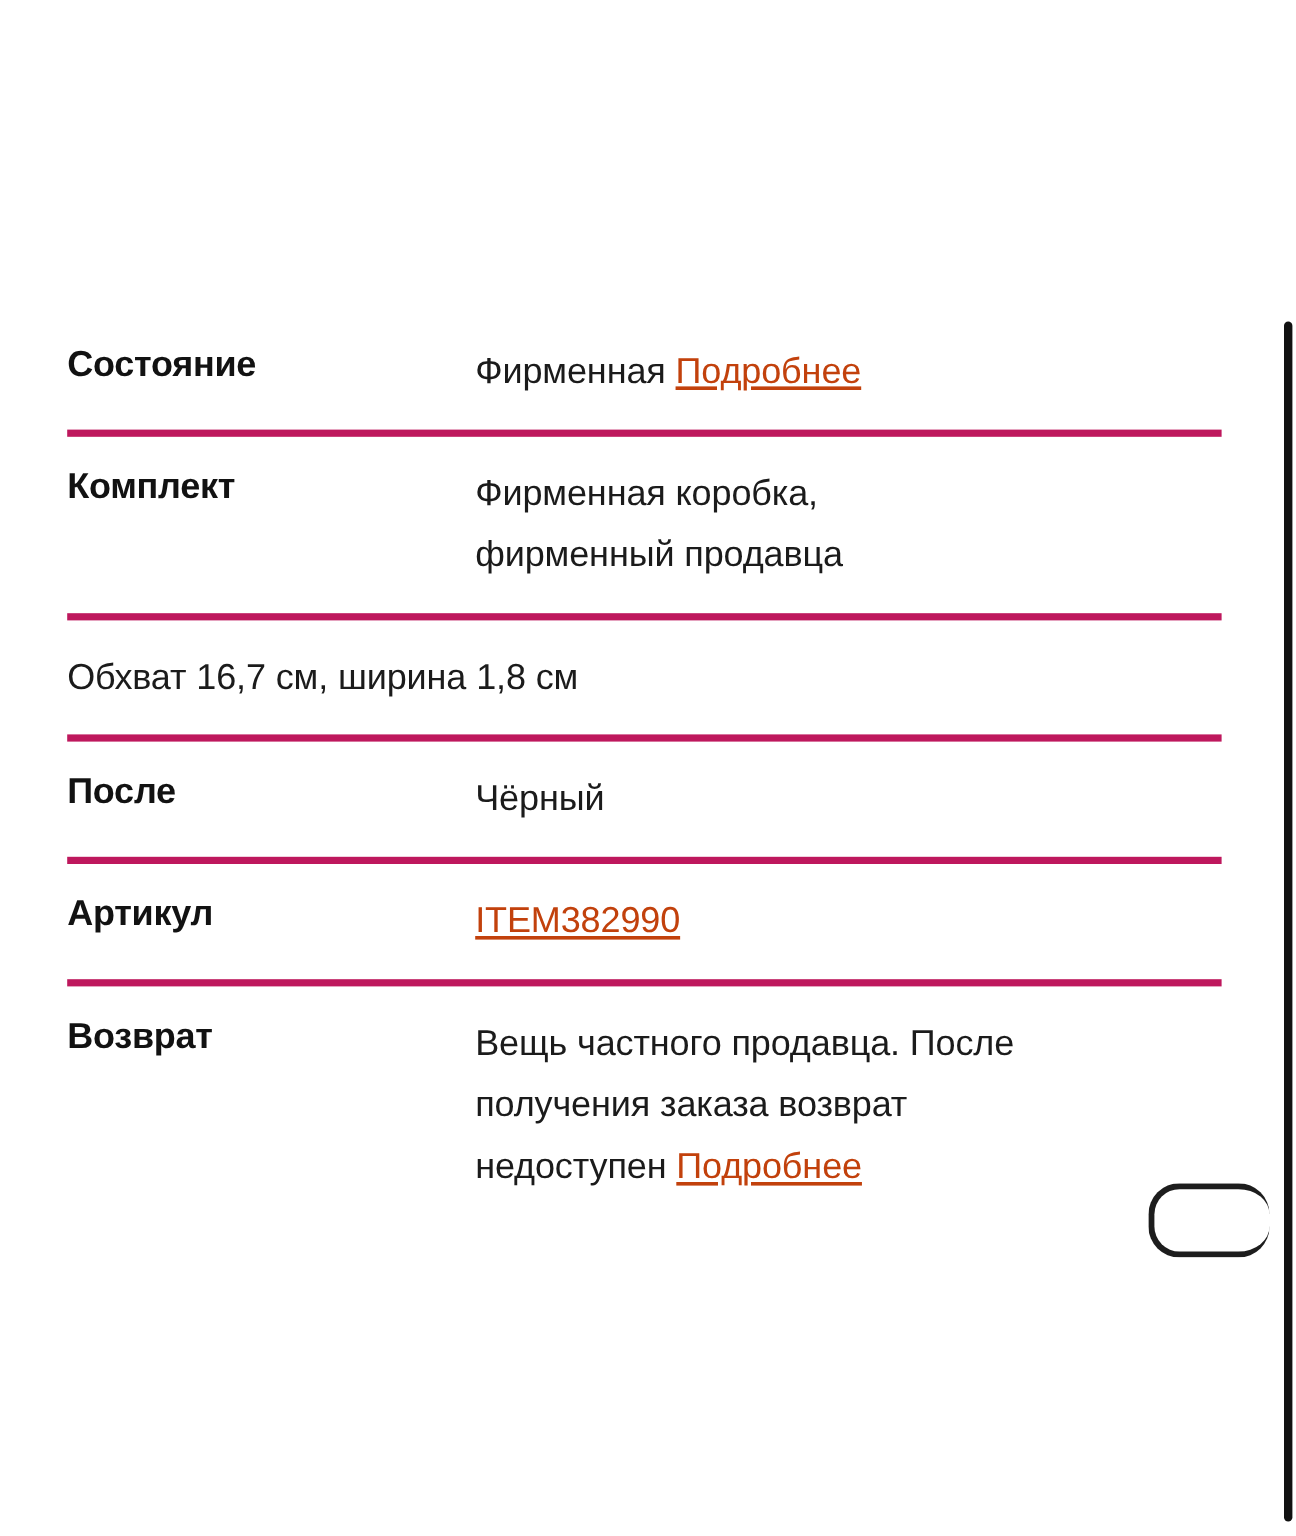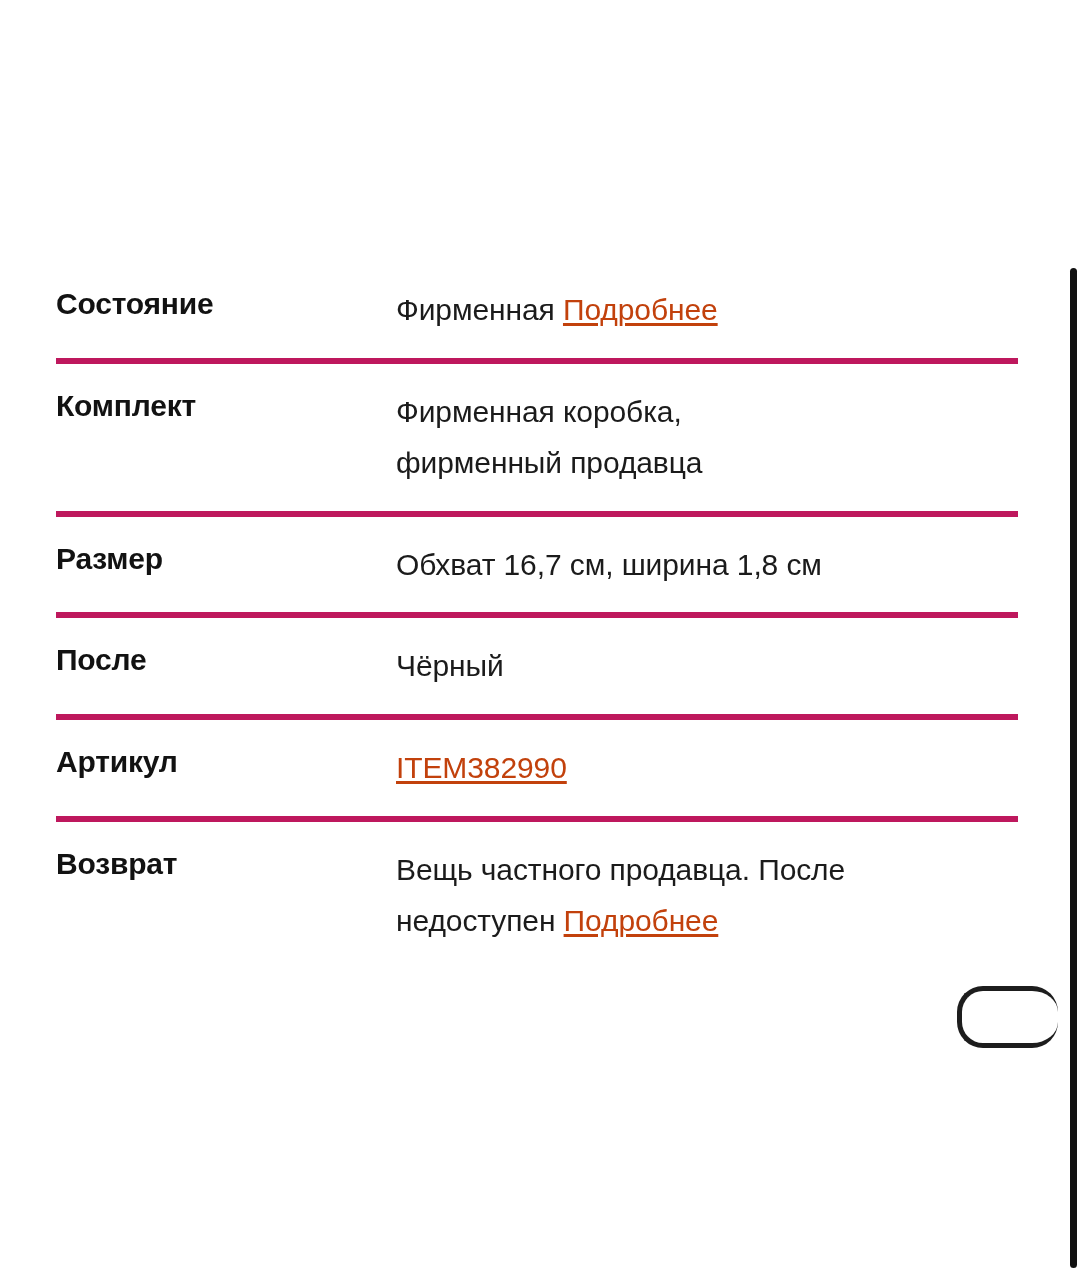--- a/index.html
+++ b/index.html
@@ -118,38 +118,38 @@
 
     <div class="spec-row">
       <div class="spec-label">Комплект</div>
       <div class="spec-value">
         <span class="value-line">Фирменная коробка,</span>
         <span class="value-line">фирменный продавца</span>
       </div>
     </div>
 
     <div class="spec-row">
-      <div class="spec-label">Размер</div>
       <div class="spec-value">Обхват 16,7 см, ширина 1,8 см</div>
     </div>
 
     <div class="spec-row">
       <div class="spec-label">После</div>
       <div class="spec-value">Чёрный</div>
     </div>
 
     <div class="spec-row">
       <div class="spec-label">Артикул</div>
       <div class="spec-value"><span class="link">ITEM382990</span></div>
     </div>
 
     <div class="spec-row">
       <div class="spec-label">Возврат</div>
       <div class="spec-value">
         <span class="value-line">Вещь частного продавца. После</span>
+        <span class="value-line">получения заказа возврат</span>
         <span class="value-line"><span>недоступен </span><span class="link">Подробнее</span></span>
       </div>
     </div>
 
   </div>
 
   <div id="floating-badge"></div>
 
   <div id="scroll-track">
     <div id="scroll-thumb"></div>

